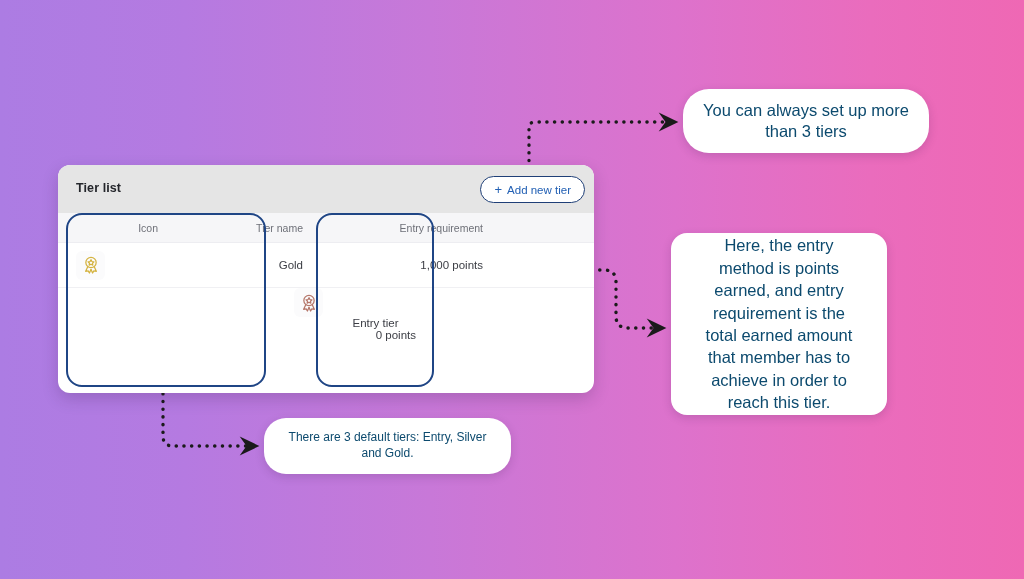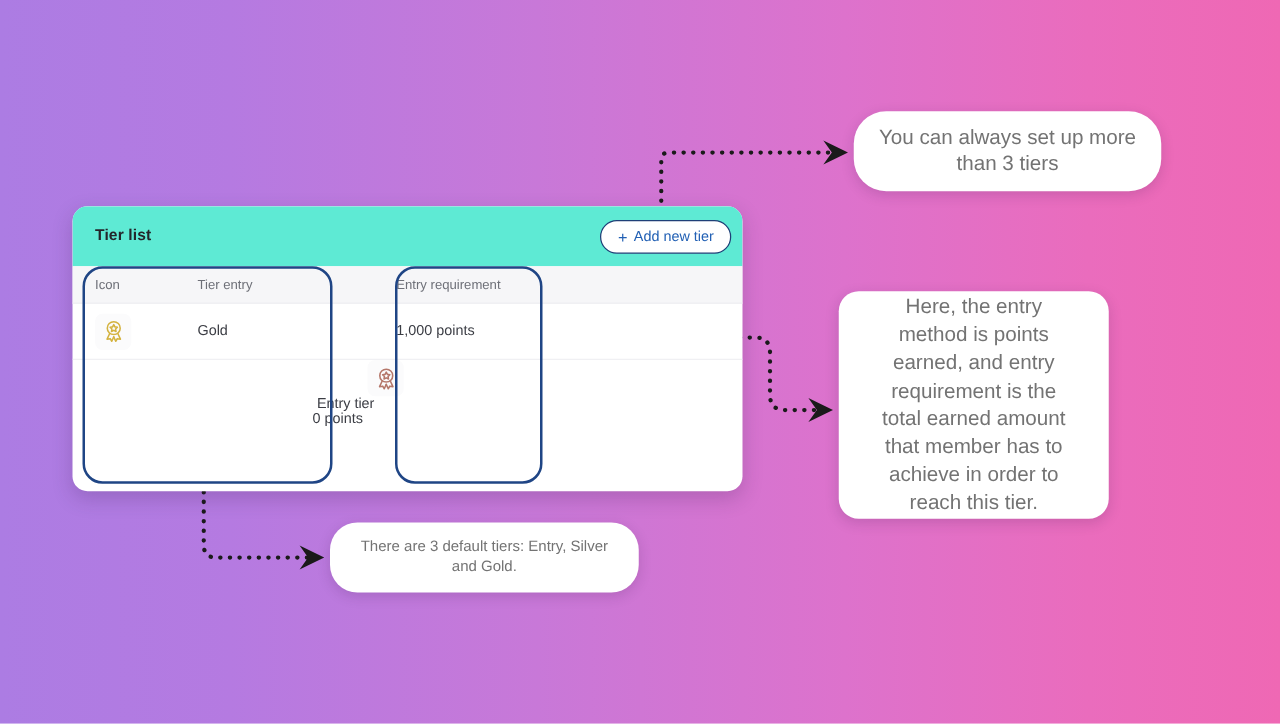--- a/index.html
+++ b/index.html
@@ -29,21 +29,21 @@
     width: 536px;
     height: 228px;
     background: #ffffff;
     border-radius: 12px;
     box-shadow: 0 6px 16px rgba(60, 30, 80, 0.22);
     overflow: hidden;
   }
   #card-header {
     position: relative;
     height: 48px;
-    background: #5eead4;
+    background: #e5e5e5;
   }
   #card-title {
     position: absolute;
     left: 18px;
     top: 16px;
     font-size: 12.5px;
     font-weight: bold;
     color: #24262b;
     letter-spacing: 0.1px;
   }
@@ -71,20 +71,21 @@
     font-weight: 400;
   }
 
   
   #tier-table {
     position: absolute;
     left: 0;
     top: 48px;
     right: 0;
     bottom: 0;
+    text-align: right;
   }
   .trow {
     display: flex;
     align-items: center;
     height: 45px;
     box-sizing: border-box;
     border-bottom: 1px solid #f0f0f3;
   }
   .trow.header {
     height: 30px;
@@ -128,21 +129,21 @@
   
   .bubble {
     position: absolute;
     background: #ffffff;
     border-radius: 22px;
     box-shadow: 0 3px 10px rgba(60, 30, 80, 0.18);
     display: flex;
     align-items: center;
     justify-content: center;
     text-align: center;
-    color: #737373;
+    color: #0c4a6e;
     box-sizing: border-box;
   }
   #bubble-tiers-count {
     left: 683px; top: 89px; width: 246px; height: 64px;
     font-size: 16.5px; line-height: 1.3; padding: 0 16px;
     border-radius: 26px;
   }
   #bubble-entry-method {
     left: 671px; top: 233px; width: 216px; height: 182px;
     font-size: 16.5px; line-height: 1.36; padding: 0 32px;
@@ -189,21 +190,21 @@
       <div id="add-new-tier-button">
         <span class="plus">+</span>
         <span>Add new tier</span>
       </div>
     </div>
 
     <div id="tier-table">
 
       <div class="trow header">
         <div class="c-icon">Icon</div>
-        <div class="c-name">Tier entry</div>
+        <div class="c-name">Tier name</div>
         <div class="c-req">Entry requirement</div>
         <div class="c-rest"></div>
       </div>
 
       <div class="trow">
         <div class="c-icon">
           <div class="icon-tile">
             <svg width="20" height="20" viewBox="0 0 24 24" fill="none" stroke="#d4b340" stroke-width="1.5" stroke-linecap="round" stroke-linejoin="round">
               <circle cx="12" cy="9" r="6.2"></circle>
               <path d="M12 5.6 l1.1 2.2 2.4 0.35 -1.75 1.7 0.42 2.4 -2.17 -1.14 -2.17 1.14 0.42 -2.4 -1.75 -1.7 2.4 -0.35 Z"></path>

